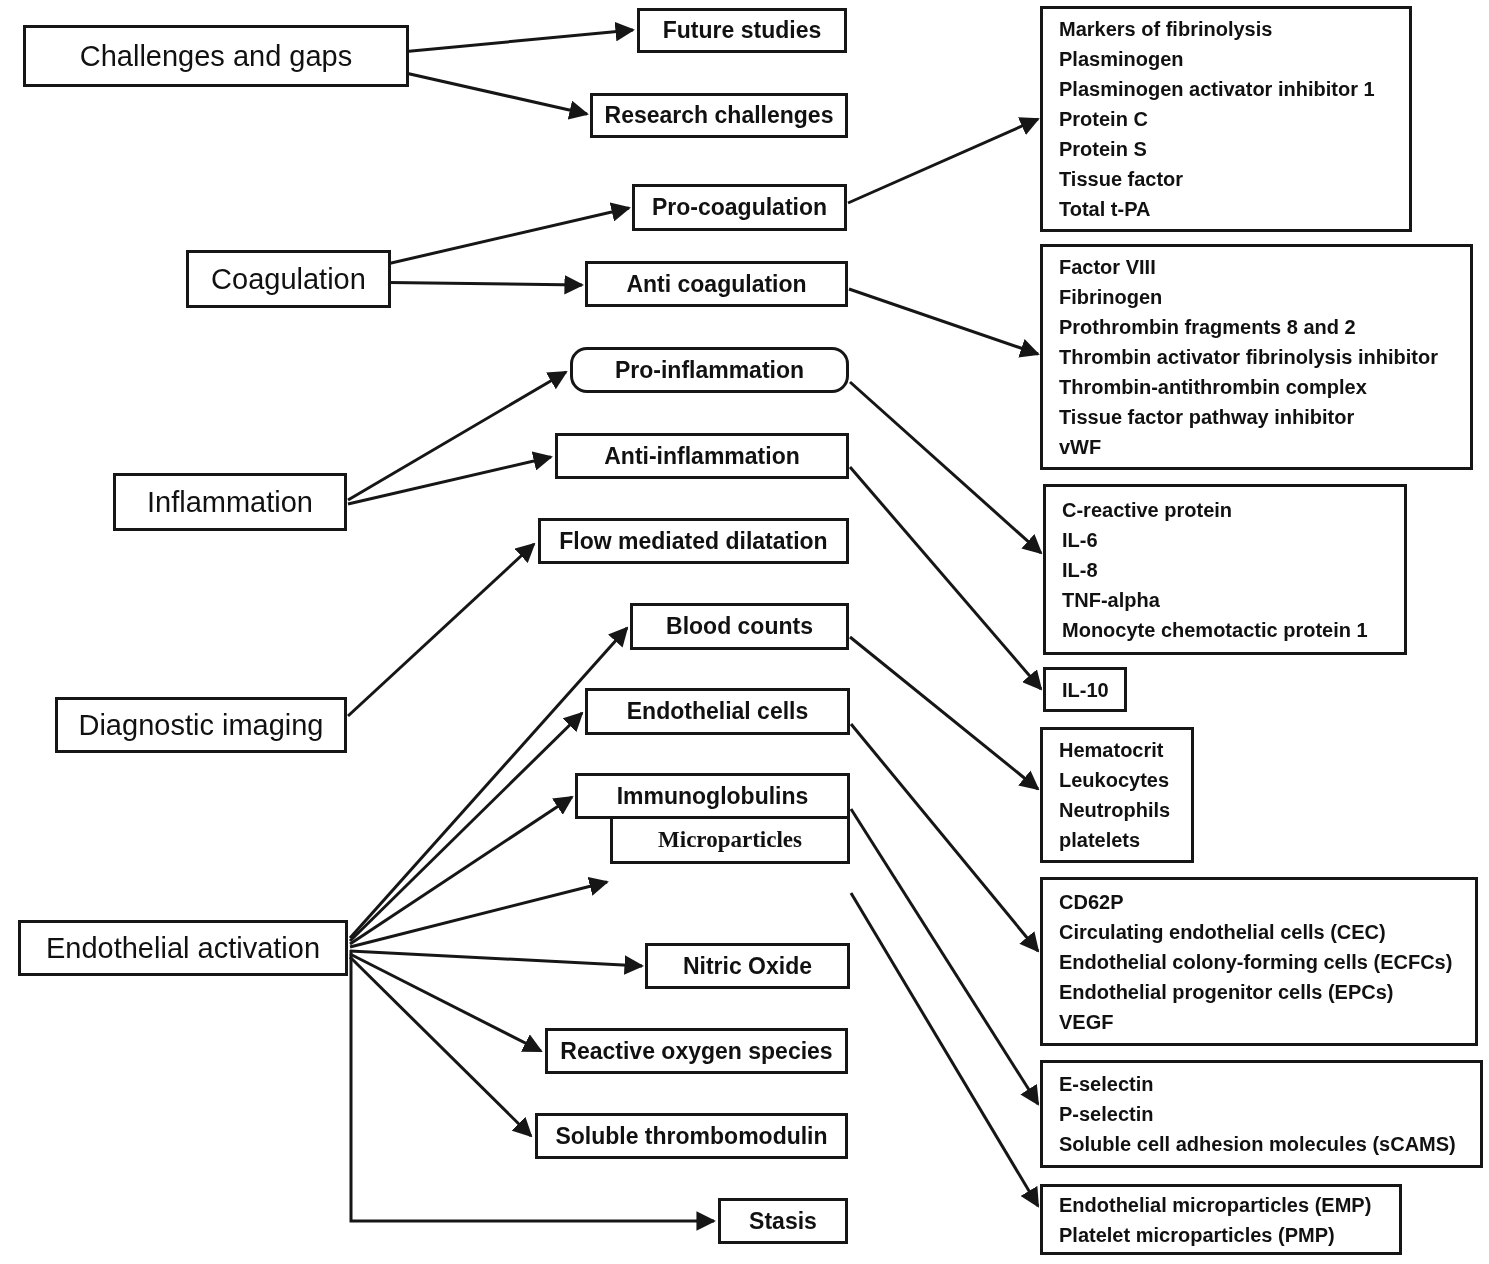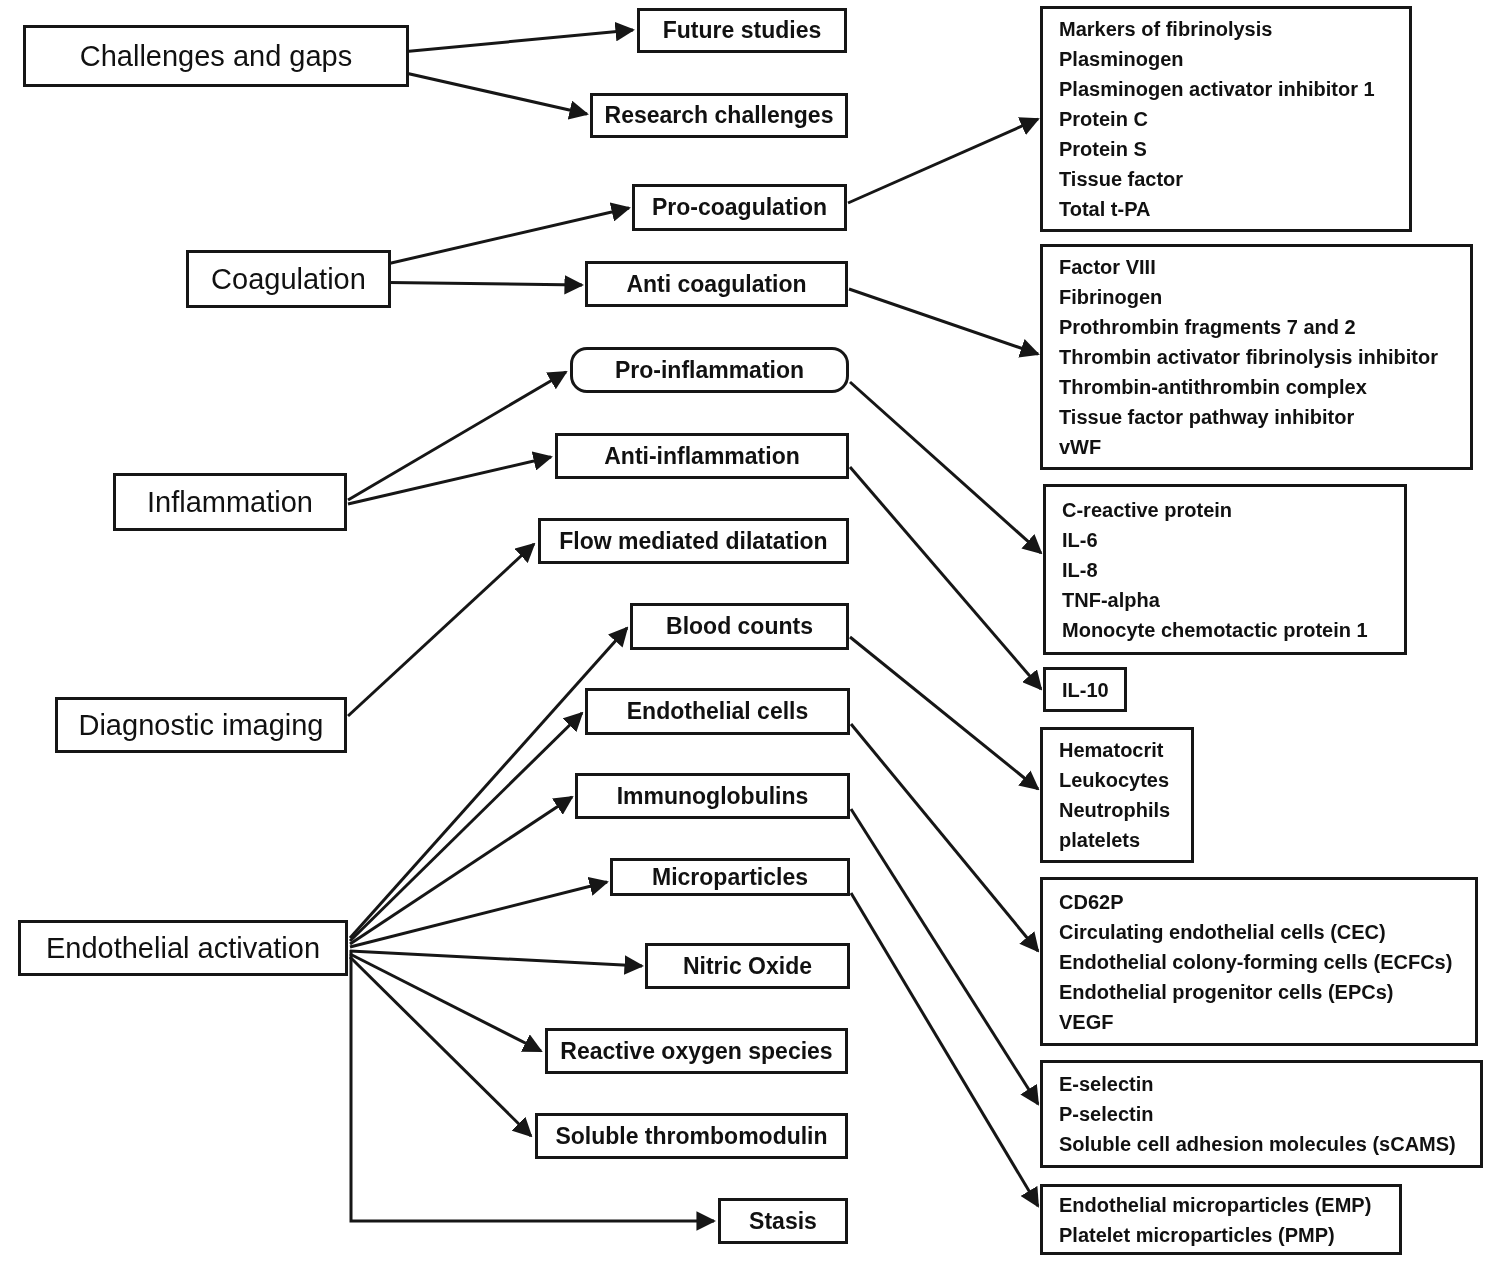--- a/index.html
+++ b/index.html
@@ -44,21 +44,21 @@
   #n-future-studies{left:637px;top:8px;width:210px;height:45px;}
   #n-research-challenges{left:590px;top:93px;width:258px;height:45px;}
   #n-pro-coagulation{left:632px;top:184px;width:215px;height:47px;}
   #n-anti-coagulation{left:585px;top:261px;width:263px;height:46px;}
   #n-pro-inflammation{left:570px;top:347px;width:279px;height:46px;border-radius:17px;}
   #n-anti-inflammation{left:555px;top:433px;width:294px;height:46px;}
   #n-flow-mediated-dilatation{left:538px;top:518px;width:311px;height:46px;}
   #n-blood-counts{left:630px;top:603px;width:219px;height:47px;}
   #n-endothelial-cells{left:585px;top:688px;width:265px;height:47px;text-align:right;}
   #n-immunoglobulins{left:575px;top:773px;width:275px;height:46px;}
-  #n-microparticles{left:610px;top:858px;width:240px;height:38px;}
+  #n-microparticles{left:610px;top:816px;width:240px;height:48px;font-family:Liberation Serif, serif;}
   #n-nitric-oxide{left:645px;top:943px;width:205px;height:46px;}
   #n-reactive-oxygen-species{left:545px;top:1028px;width:303px;height:46px;}
   #n-soluble-thrombomodulin{left:535px;top:1113px;width:313px;height:46px;}
   #n-stasis{left:718px;top:1198px;width:130px;height:46px;}
 
   
   #b-fibrinolysis{left:1040px;top:6px;width:372px;height:226px;}
   #b-anticoag{left:1040px;top:244px;width:433px;height:226px;}
   #b-proinfl{left:1043px;top:484px;width:364px;height:171px;}
   #b-il10{left:1043px;top:667px;width:84px;height:45px;}
@@ -173,21 +173,21 @@
     <div class="ln">Plasminogen activator inhibitor 1</div>
     <div class="ln">Protein C</div>
     <div class="ln">Protein S</div>
     <div class="ln">Tissue factor</div>
     <div class="ln">Total t-PA</div>
   </div>
 
   <div class="box list" id="b-anticoag">
     <div class="ln">Factor VIII</div>
     <div class="ln">Fibrinogen</div>
-    <div class="ln">Prothrombin fragments 7 and 2</div>
+    <div class="ln">Prothrombin fragments 8 and 2</div>
     <div class="ln">Thrombin activator fibrinolysis inhibitor</div>
     <div class="ln">Thrombin-antithrombin complex</div>
     <div class="ln">Tissue factor pathway inhibitor</div>
     <div class="ln">vWF</div>
   </div>
 
   <div class="box list" id="b-proinfl">
     <div class="ln">C-reactive protein</div>
     <div class="ln">IL-6</div>
     <div class="ln">IL-8</div>

